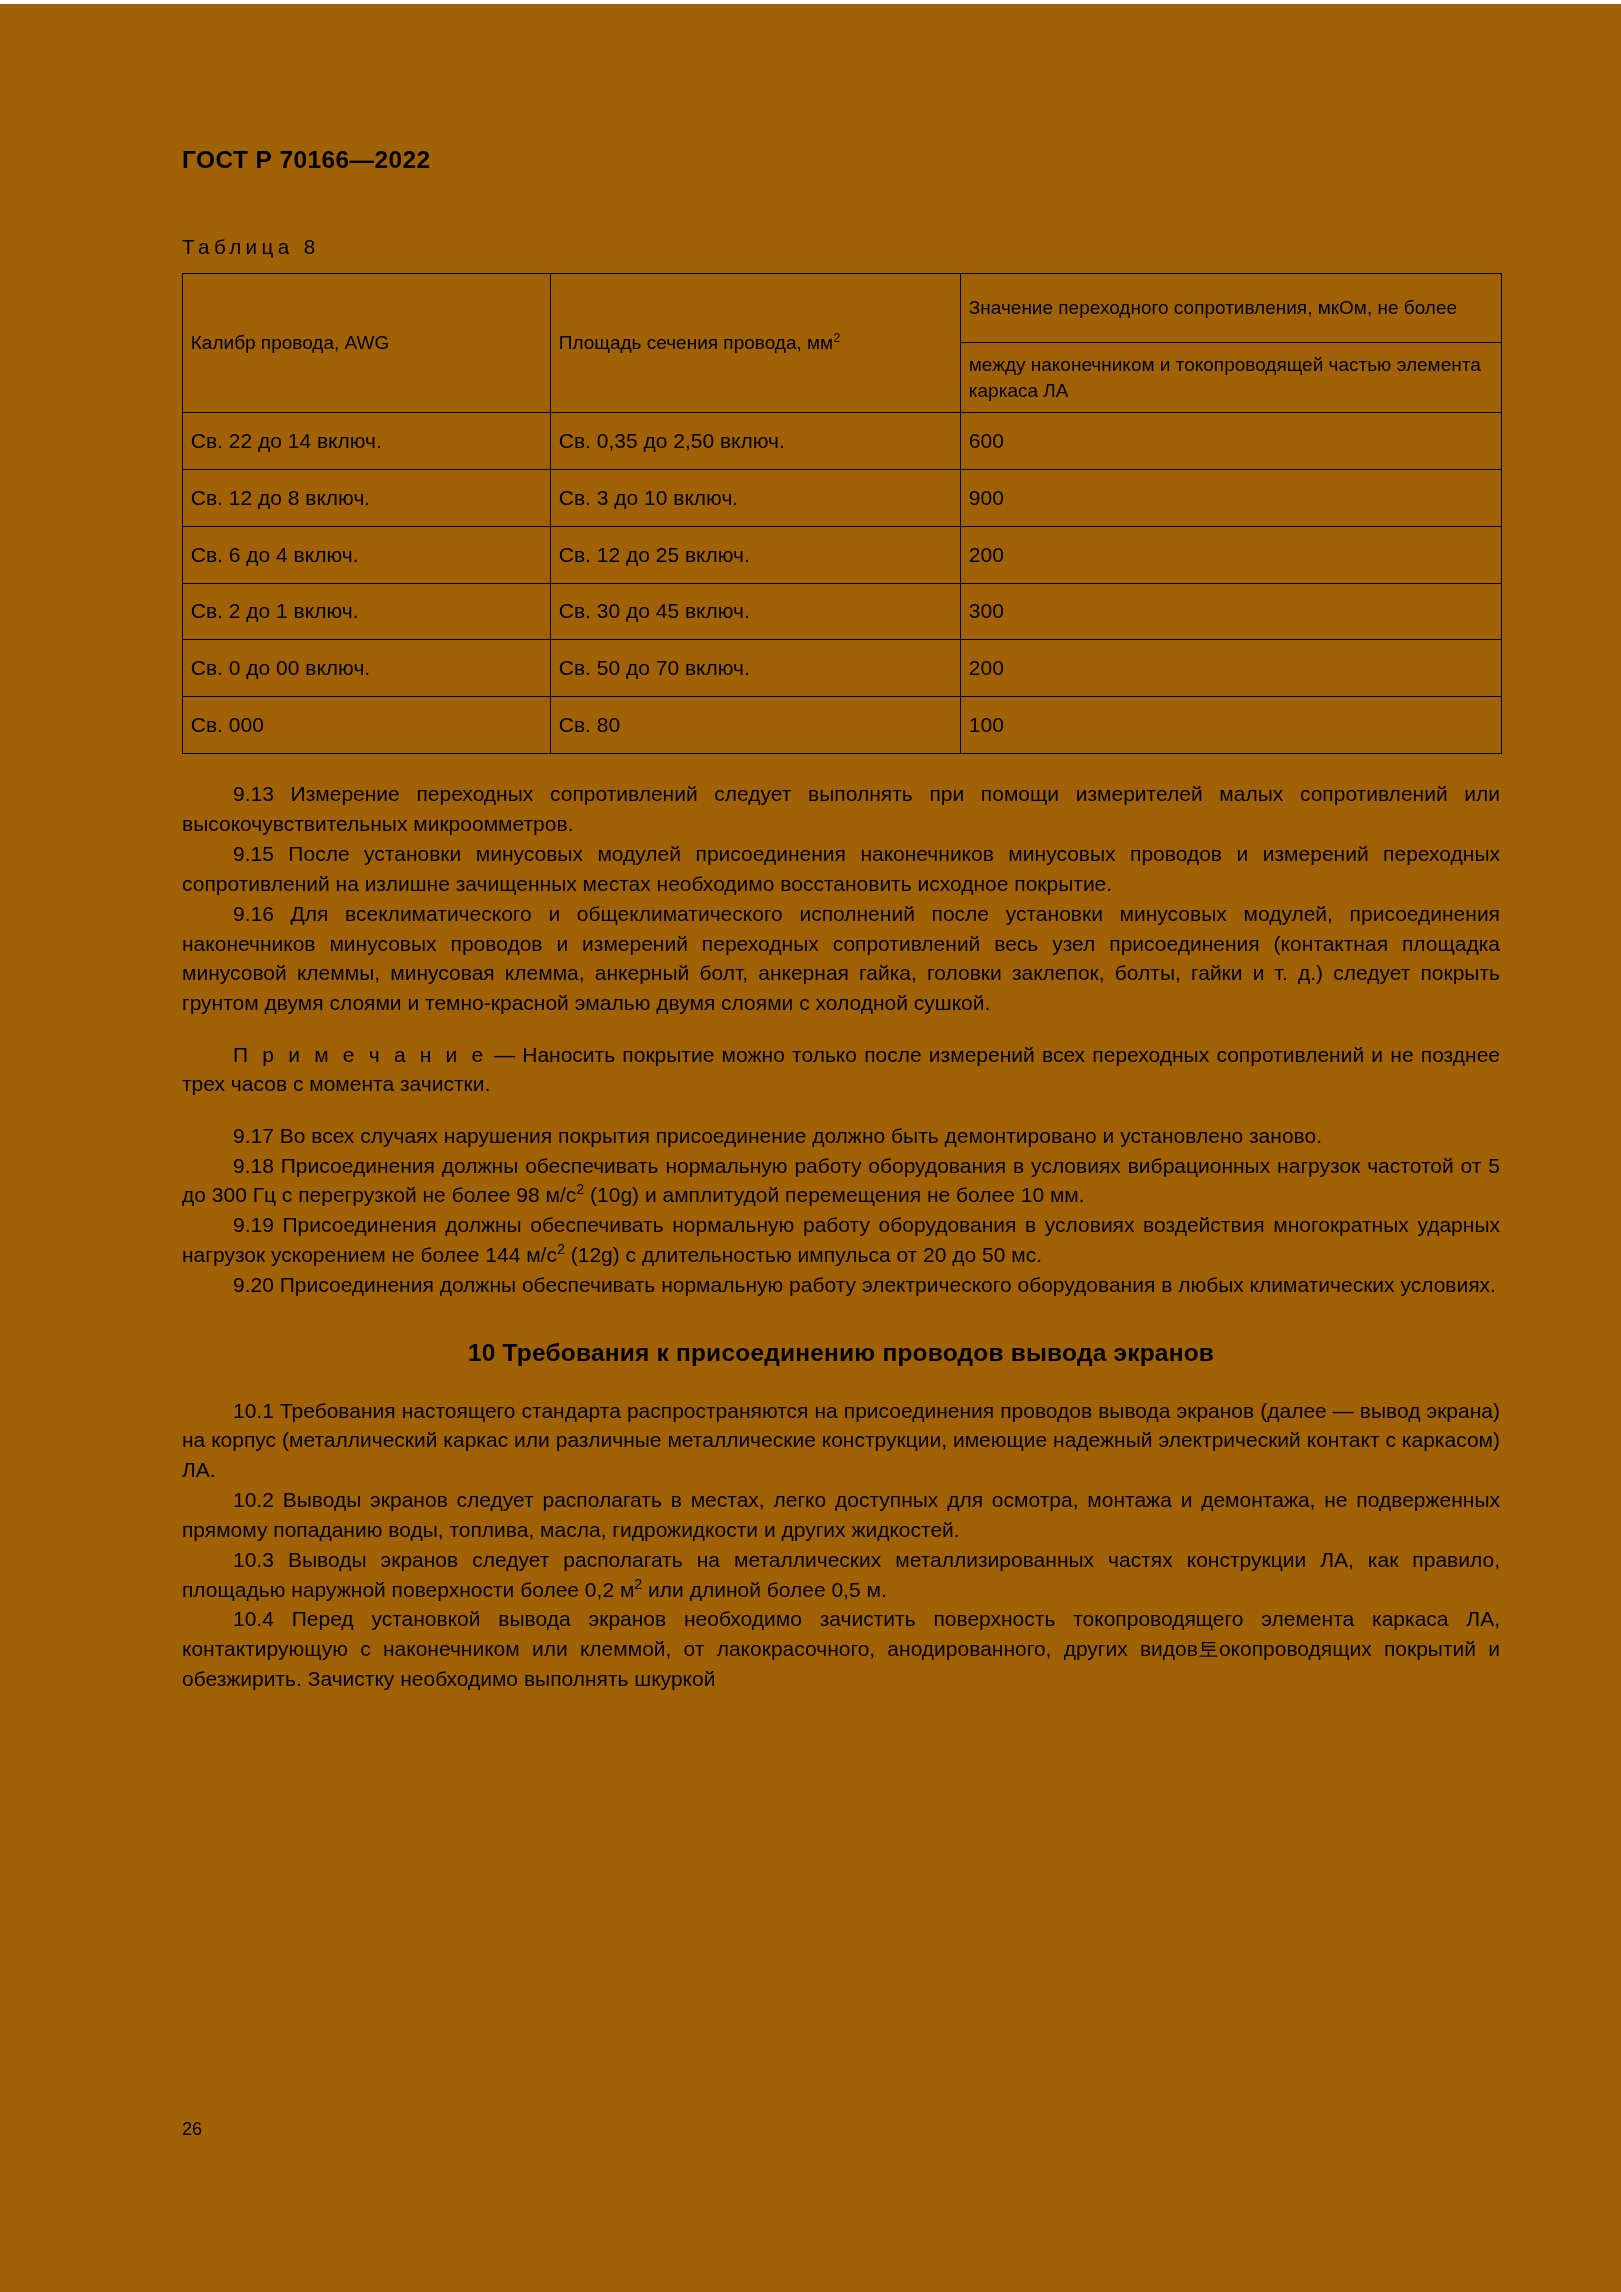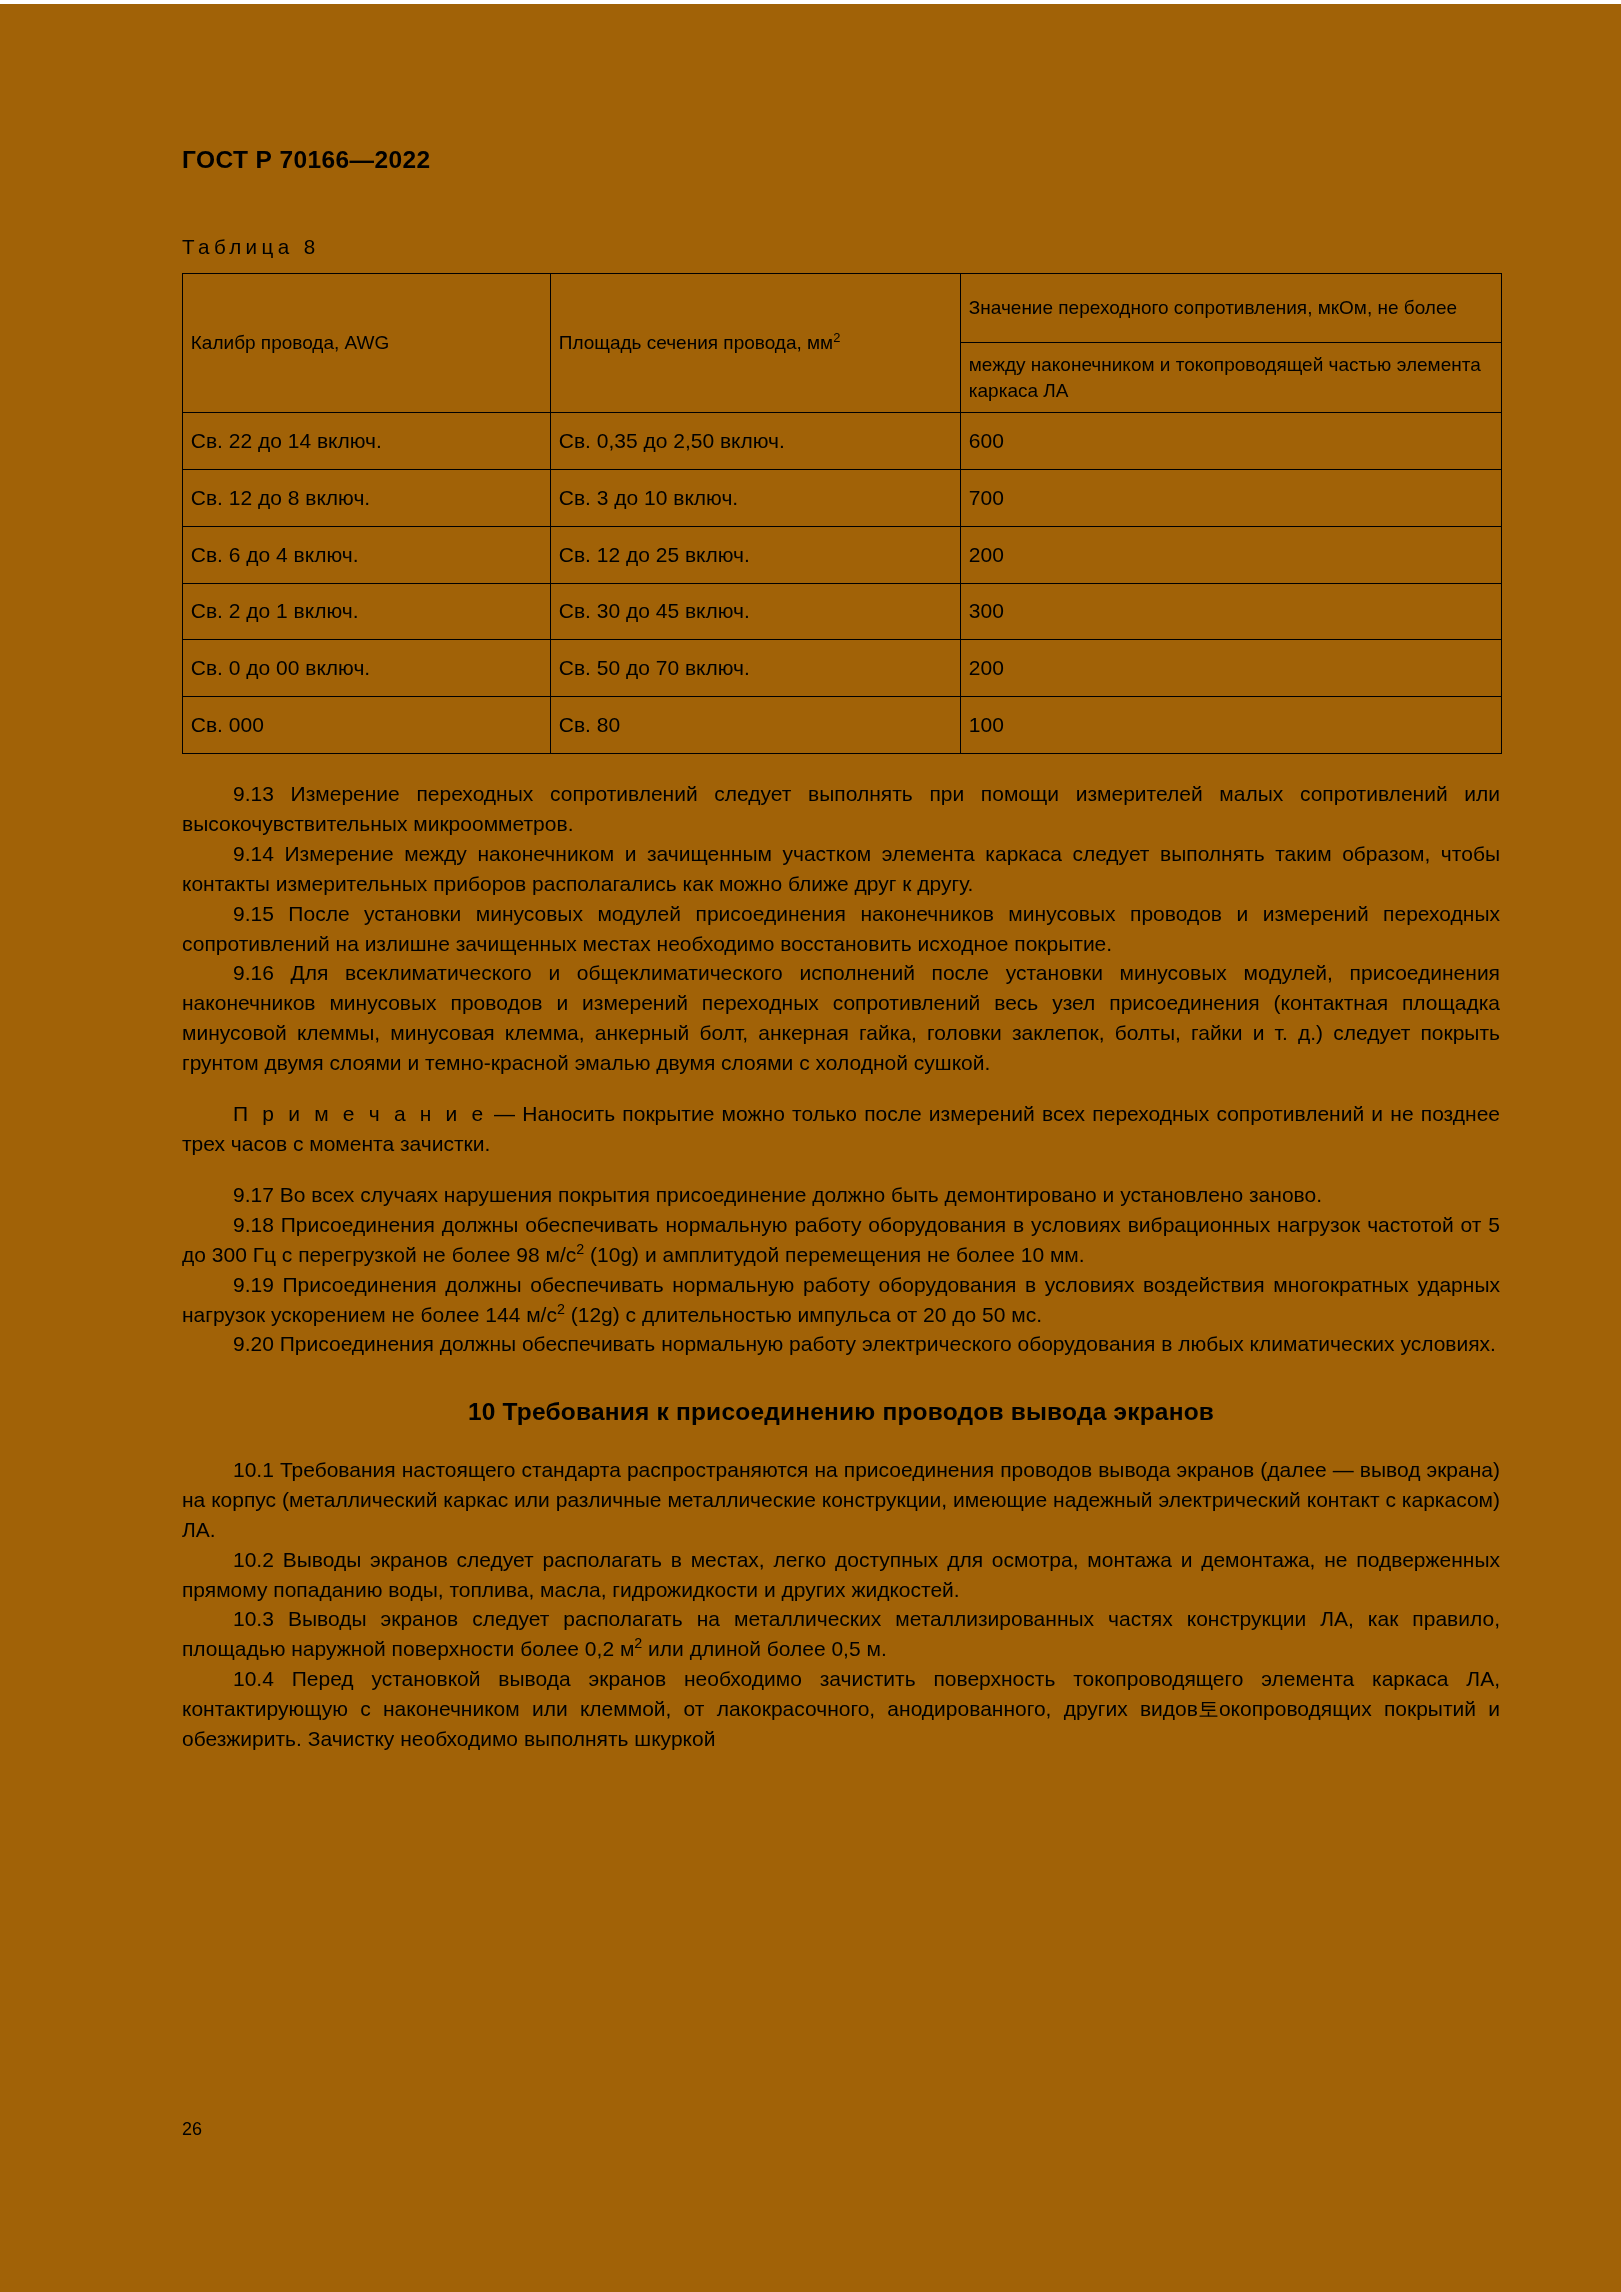--- a/index.html
+++ b/index.html
@@ -138,21 +138,21 @@
         </tr>
 
         <tr>
           <td class="body">Св. 22 до 14 включ.</td>
           <td class="body">Св. 0,35 до 2,50 включ.</td>
           <td class="body">600</td>
         </tr>
         <tr>
           <td class="body">Св. 12 до 8 включ.</td>
           <td class="body">Св. 3 до 10 включ.</td>
-          <td class="body">700</td>
+          <td class="body">900</td>
         </tr>
         <tr>
           <td class="body">Св. 6 до 4 включ.</td>
           <td class="body">Св. 12 до 25 включ.</td>
           <td class="body">200</td>
         </tr>
         <tr>
           <td class="body">Св. 2 до 1 включ.</td>
           <td class="body">Св. 30 до 45 включ.</td>
           <td class="body">300</td>
@@ -165,21 +165,20 @@
         <tr>
           <td class="body">Св. 000</td>
           <td class="body">Св. 80</td>
           <td class="body">100</td>
         </tr>
       </tbody>
     </table>
 
     <div class="body-block">
       <p class="par ind">9.13 Измерение переходных сопротивлений следует выполнять при помощи измерителей малых сопротивлений или высокочувствительных микроомметров.</p>
-      <p class="par ind">9.14 Измерение между наконечником и зачищенным участком элемента каркаса следует выполнять таким образом, чтобы контакты измерительных приборов располагались как можно ближе друг к другу.</p>
       <p class="par ind">9.15 После установки минусовых модулей присоединения наконечников минусовых проводов и измерений переходных сопротивлений на излишне зачищенных местах необходимо восстановить исходное покрытие.</p>
       <p class="par ind">9.16 Для всеклиматического и общеклиматического исполнений после установки минусовых модулей, присоединения наконечников минусовых проводов и измерений переходных сопротивлений весь узел присоединения (контактная площадка минусовой клеммы, минусовая клемма, анкерный болт, анкерная гайка, головки заклепок, болты, гайки и т. д.) следует покрыть грунтом двумя слоями и темно-красной эмалью двумя слоями с холодной сушкой.</p>
 
       <div class="gap-md"></div>
       <p class="note"><span class="lbl">П р и м е ч а н и е</span><span> — Наносить покрытие можно только после измерений всех переходных сопротивлений и не позднее трех часов с момента зачистки.</span></p>
       <div class="gap-md"></div>
 
       <p class="par ind">9.17 Во всех случаях нарушения покрытия присоединение должно быть демонтировано и установлено заново.</p>
 
       <p class="par ind"><span>9.18 Присоединения должны обеспечивать нормальную работу оборудования в условиях вибрационных нагрузок частотой от 5 до 300 Гц с перегрузкой не более 98 м/с</span><sup>2</sup><span> (10g) и амплитудой перемещения не более 10 мм.</span></p>

